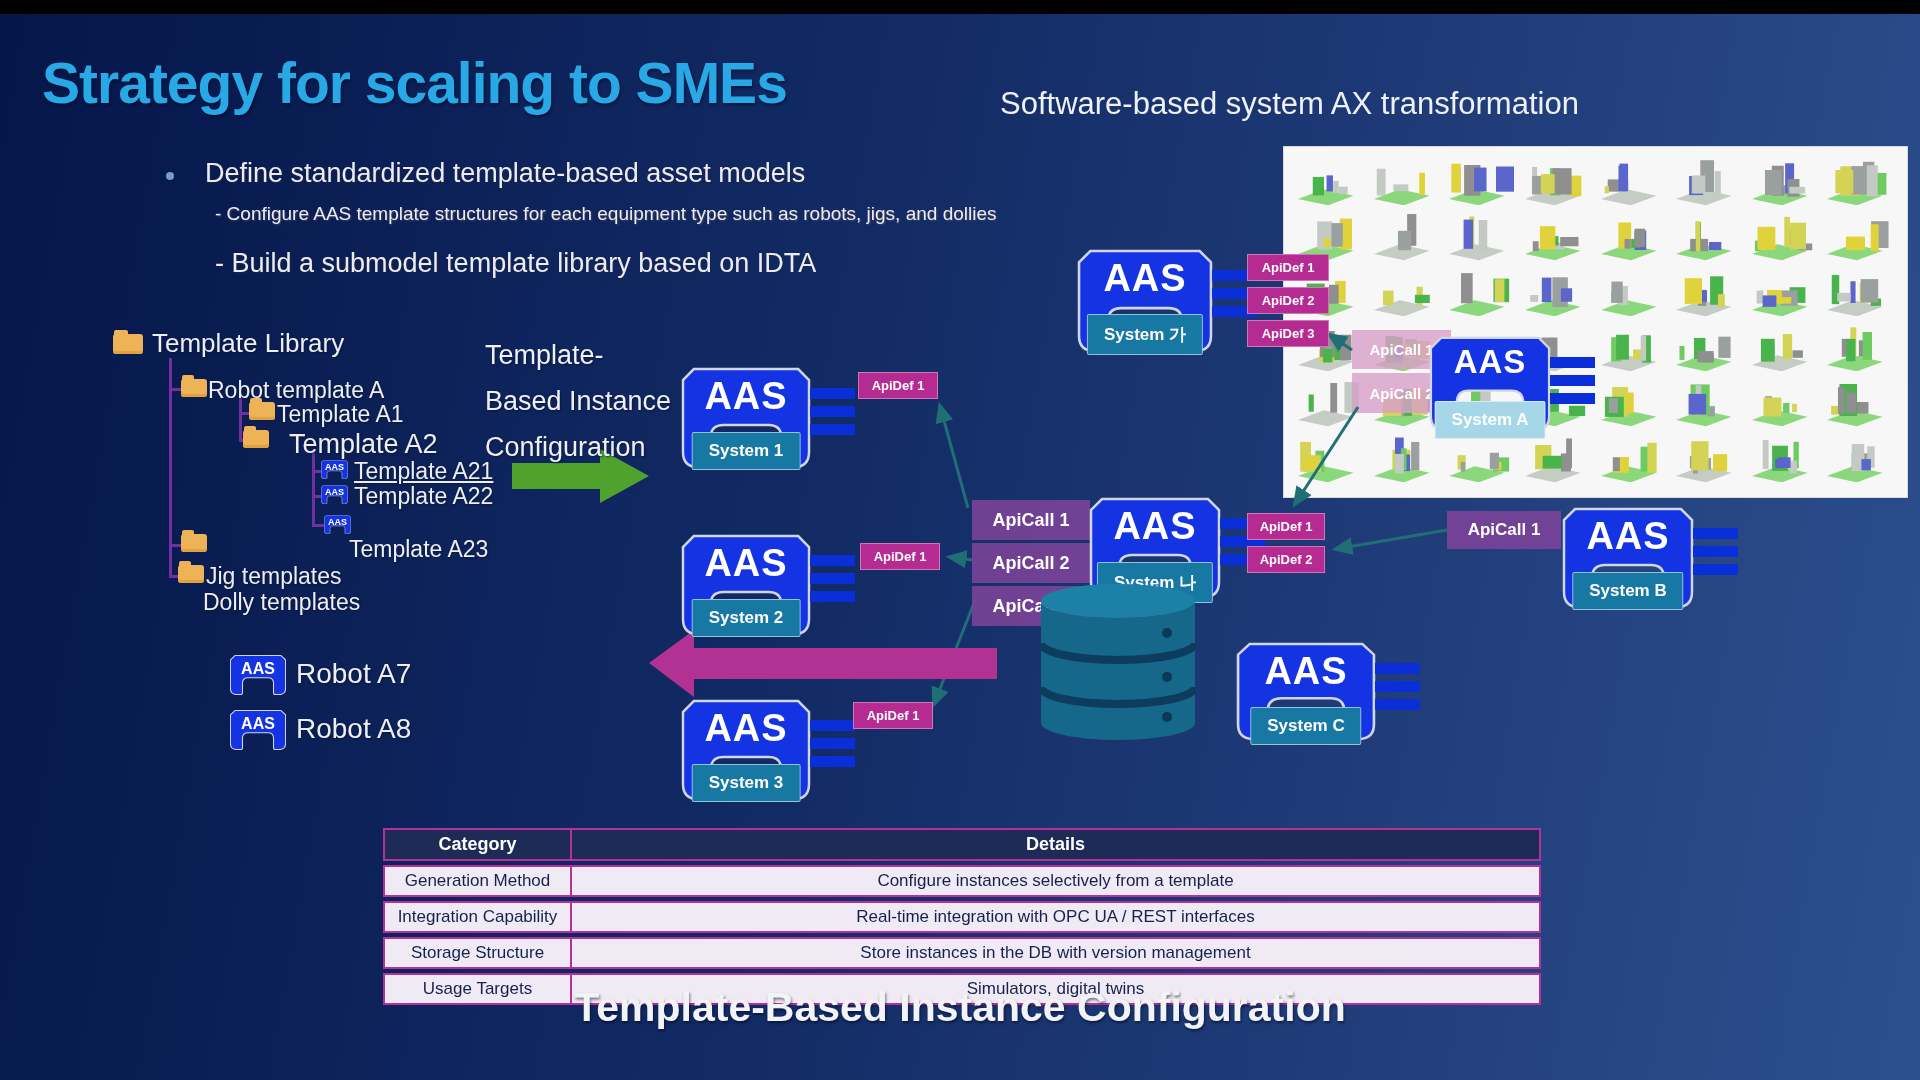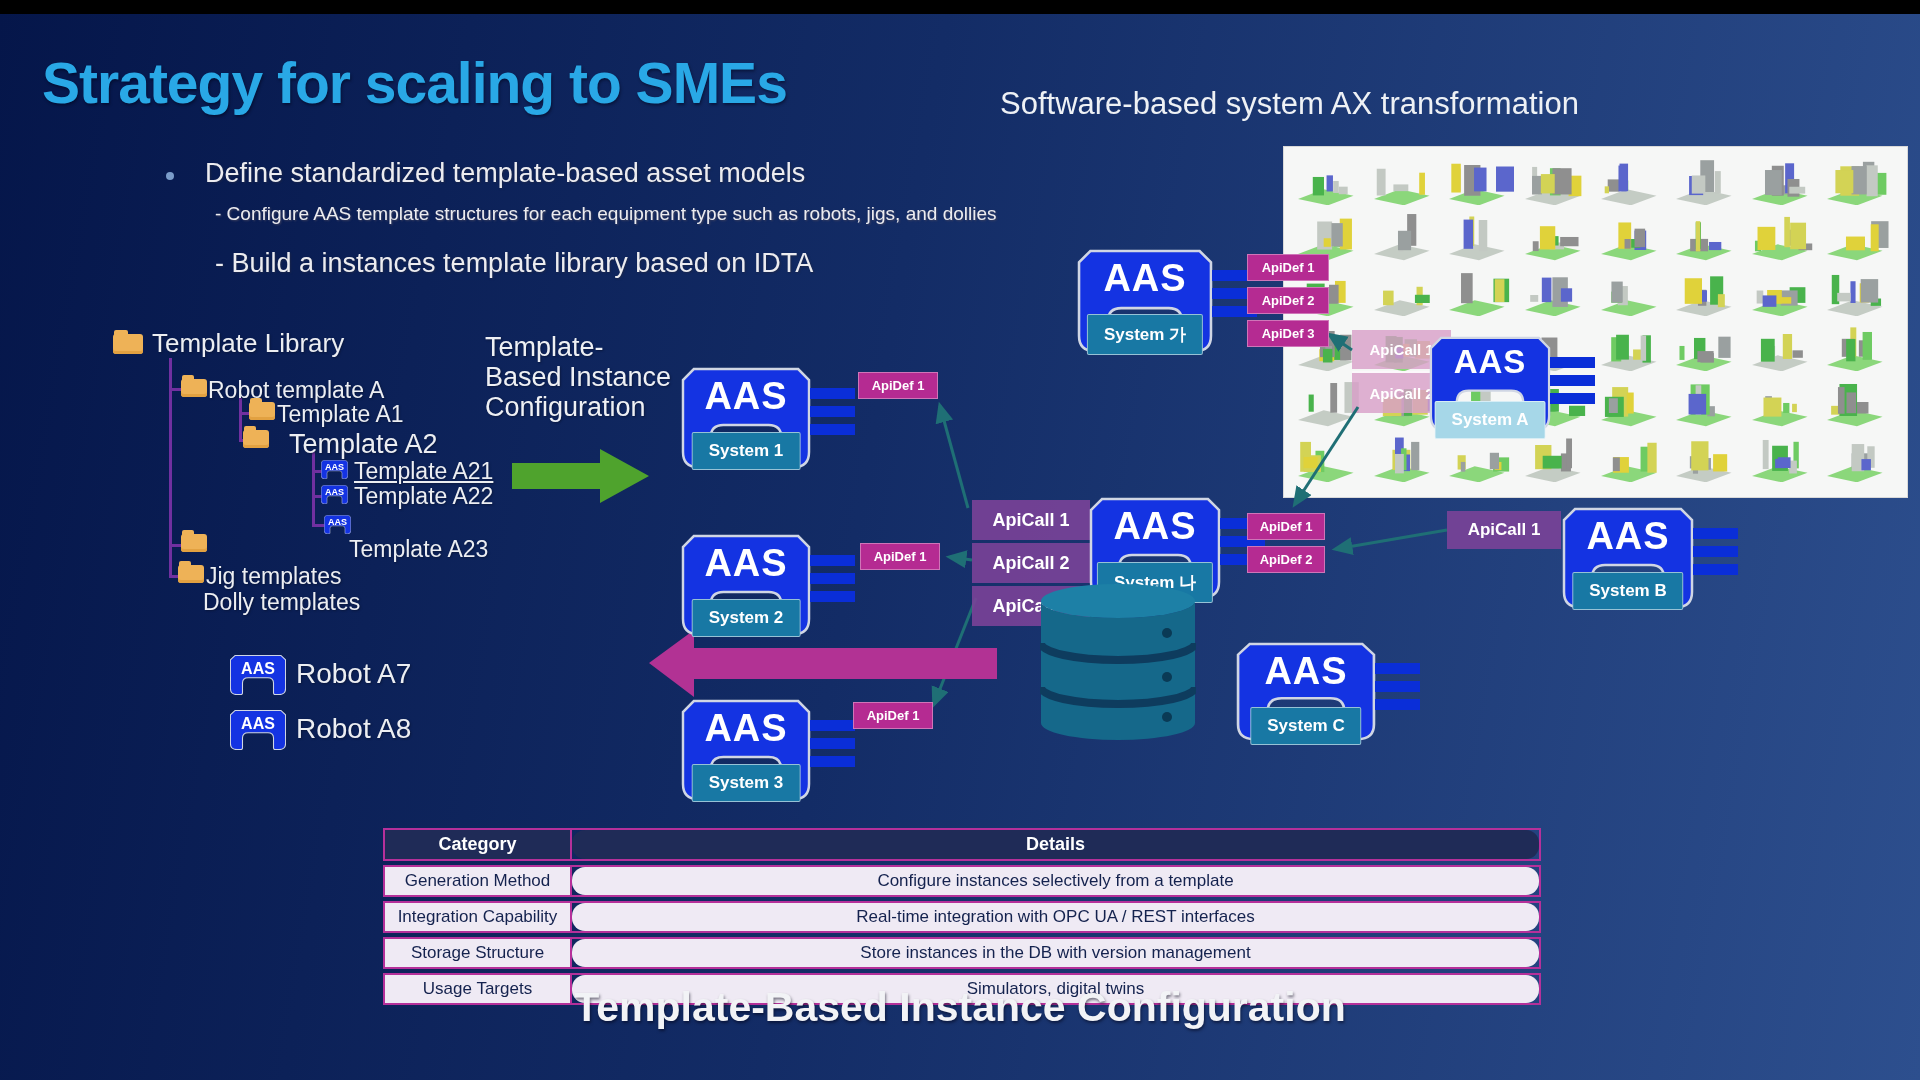--- a/index.html
+++ b/index.html
@@ -52,29 +52,29 @@
     border:1px solid rgba(255,255,255,.35);box-sizing:border-box;}
   .apicall{position:absolute;z-index:5;background:rgba(122,66,152,.9);color:#fff;font-size:18px;
     font-weight:bold;display:flex;align-items:center;justify-content:center;box-sizing:border-box;}
   .apicall-light{position:absolute;z-index:3;background:rgba(216,160,200,.82);color:#fff;
     font-size:15px;font-weight:bold;display:flex;align-items:center;justify-content:center;
     box-sizing:border-box;border-top:2px solid rgba(255,255,255,.9);}
   
   .conn{left:0;top:0;width:1920px;height:1080px;z-index:4;pointer-events:none;}
   .cyl{left:1040px;top:583px;width:156px;height:162px;z-index:7;}
   
-  .flowlabel{color:#eef0f4;font-size:27px;line-height:30px;white-space:pre-line;z-index:8;
+  .flowlabel{color:#eef0f4;font-size:27px;line-height:46px;white-space:pre-line;z-index:8;
     text-shadow:1px 1px 2px rgba(10,20,50,.7);}
   
   .dtable{left:383px;top:828px;width:1158px;z-index:8;}
   .tr{display:flex;border:2px solid var(--table_magenta,#b5309a);margin-bottom:4px;box-sizing:border-box;}
   .th{background:#1f2b57;color:#fff;font-weight:bold;}
   .tb{background:#efeaf4;color:#14224e;}
   .c1{width:187px;border-right:2px solid var(--table_magenta,#b5309a);}
-  .c2{flex:1;border-radius:13px;}
+  .c2{flex:1;}
   .cell{display:flex;align-items:center;justify-content:center;font-size:17px;padding:4px 6px;box-sizing:border-box;}
   .caption{left:0;right:0;top:984px;text-align:center;font-size:41px;font-weight:bold;color:#f2f3f6;z-index:8;
     text-shadow:1px 2px 3px rgba(0,0,20,.5);}
 </style>
 </head>
 <body>
 
 <div class="slide">
   <svg width="0" height="0" style="position:absolute">
     <defs>
@@ -83,21 +83,21 @@
   </svg>
 
   <div class="abs topbar"></div>
 
   <div class="abs title">Strategy for scaling to SMEs</div>
   <div class="abs subtitle">Software-based system AX transformation</div>
 
   <div class="abs bullet-dot"></div>
   <div class="abs b-main">Define standardized template-based asset models</div>
   <div class="abs b-sub1">- Configure AAS template structures for each equipment type such as robots, jigs, and dollies</div>
-  <div class="abs b-sub2">- Build a instances template library based on IDTA</div>
+  <div class="abs b-sub2">- Build a submodel template library based on IDTA</div>
 
   <div class="abs shot">
     <div class="collage">
         <svg viewBox="0 0 64 50">
           <polygon points="6,44 30,35 58,41 34,50" fill="#7fd36e" opacity="0.9"></polygon>
           <rect x="44.1" y="32.5" width="8.4" height="7.1" fill="#c3c9c3"></rect>
           <rect x="19.8" y="23.4" width="10.5" height="17.3" fill="#49b34c"></rect>
           <rect x="32.7" y="21.9" width="6.0" height="15.1" fill="#5b66cc"></rect>
           <rect x="38.9" y="27.2" width="5.2" height="11.2" fill="#c3c9c3"></rect>
         </svg>

